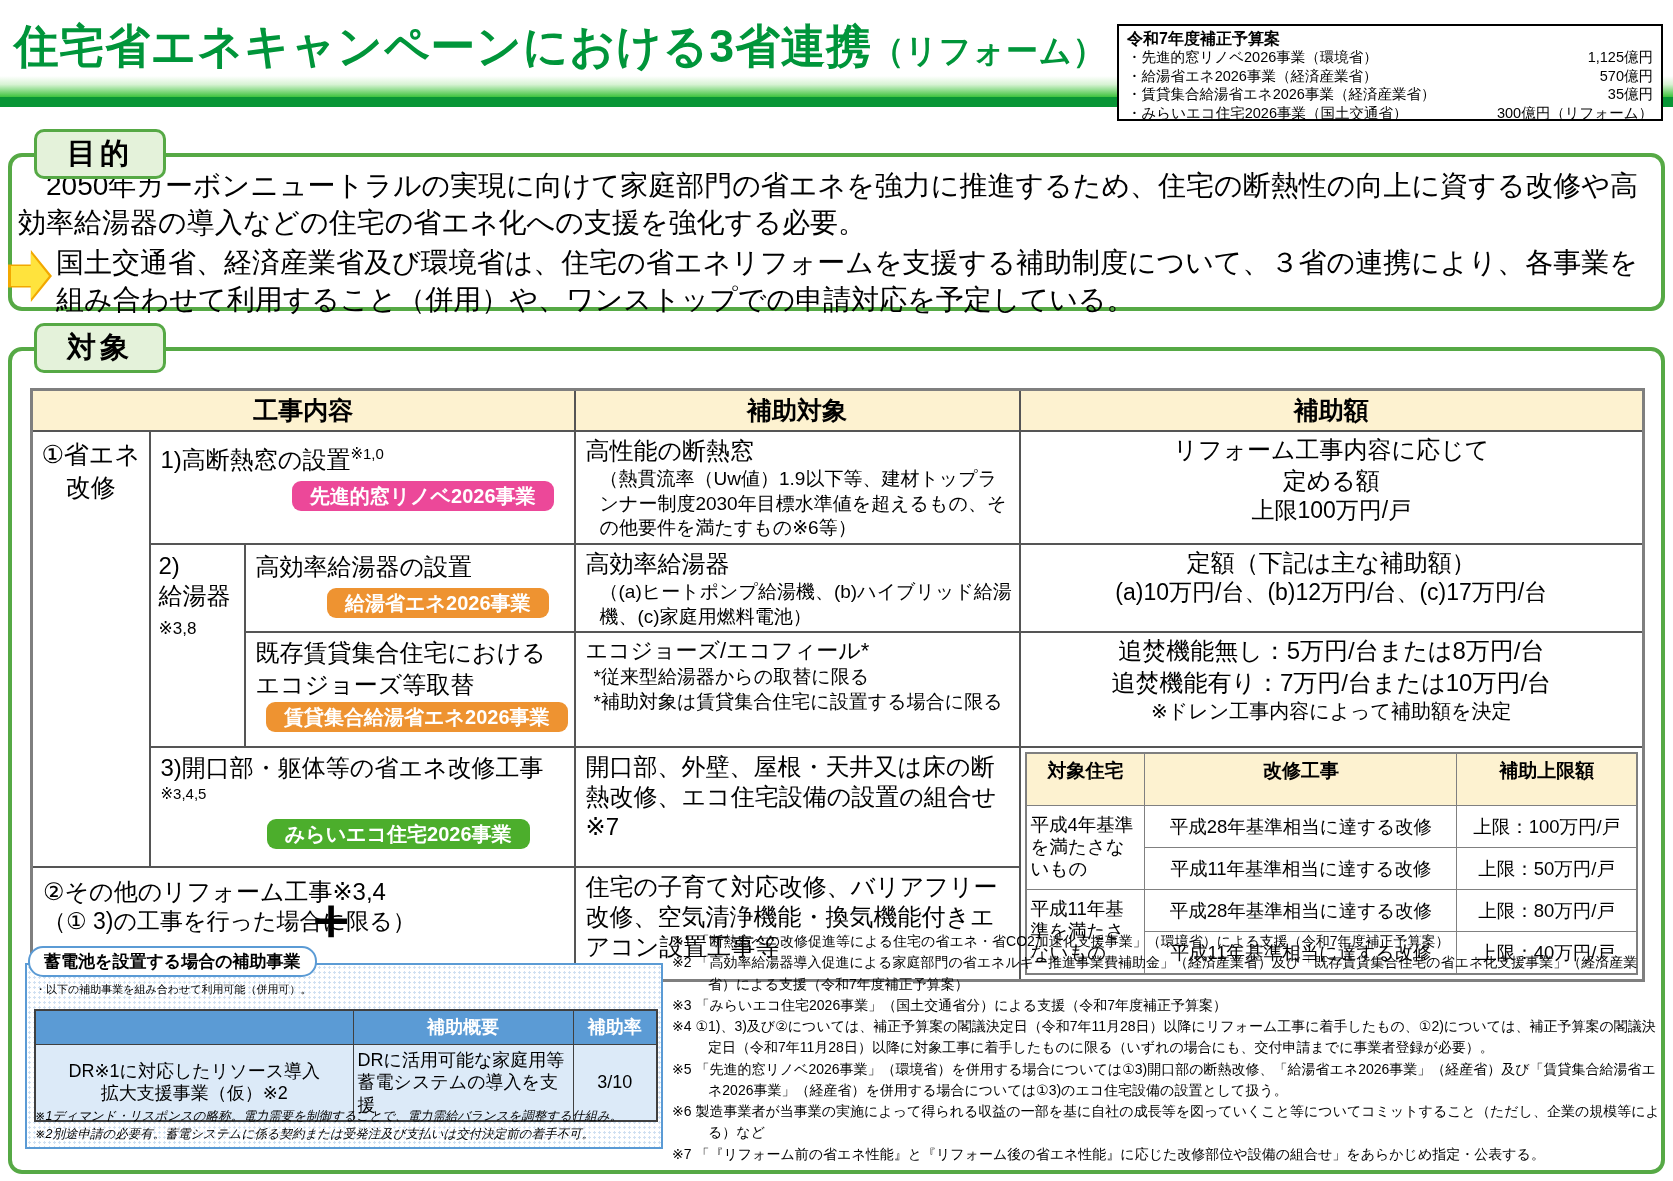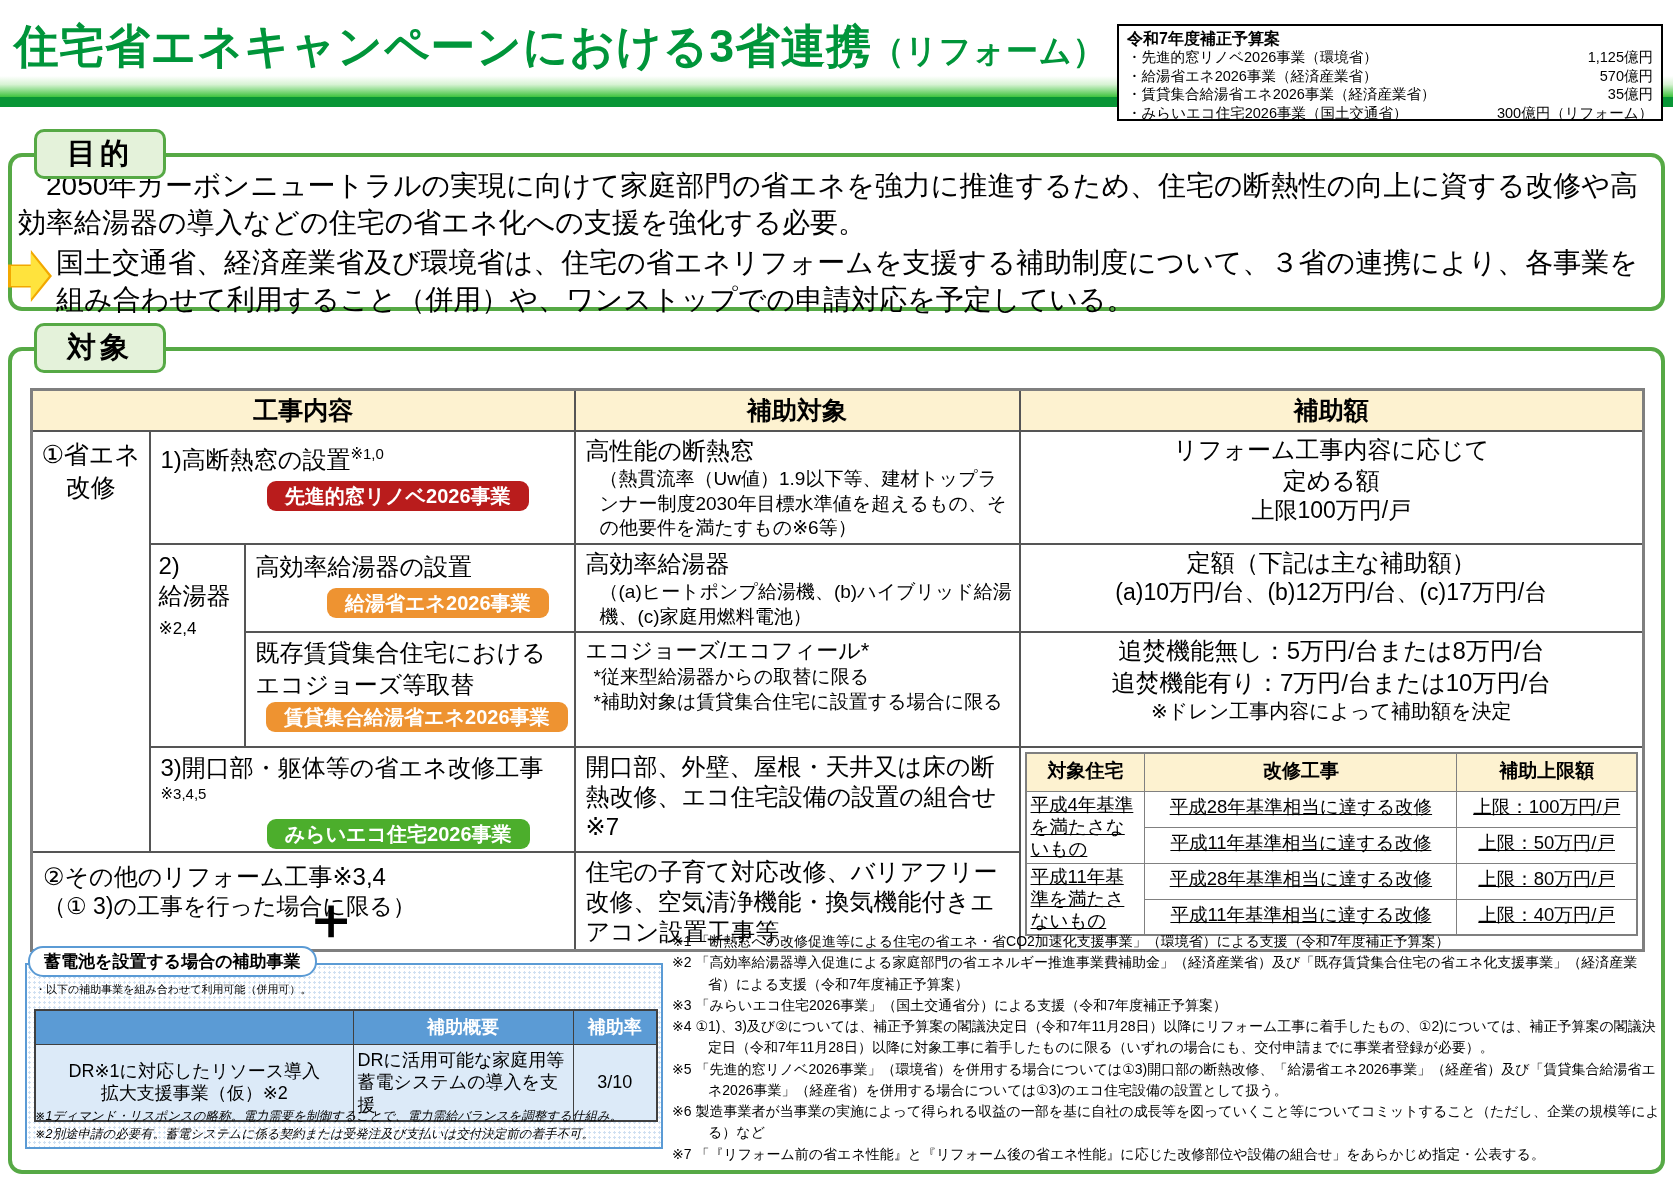--- a/index.html
+++ b/index.html
@@ -45,37 +45,37 @@
                 border:3px solid #7f7f7f; background:#fff; }
   .main-table th, .main-table td { border:2px solid #555; vertical-align:top; }
   .main-table th { background:#fdf2d0; font-size:25px; font-weight:bold; text-align:center; padding:3px 0; }
   .cell-cat { text-align:center; font-size:25px; padding-top:6px; vertical-align:middle; line-height:1.3; }
   .cell-no { font-size:24px; padding:6px 2px 0 8px; line-height:1.25; }
   .cell-no .ref { font-size:17px; }
   .cell-work { font-size:24px; padding:12px 4px 2px 10px; line-height:1.3; }
   .cell-work sup { font-size:15px; }
   .badge { display:block; width:max-content; color:#fff; font-weight:bold; font-size:20px;
            text-align:center; padding:3px 18px; border-radius:9px; line-height:1.2; }
-  .badge-blue { background:#b91c1c; margin:6px 41px 0 auto; }
+  .badge-blue { background:#ec4899; margin:6px 16px 0 auto; }
   .badge-orange { background:#ee9331; }
   .badge-green { background:#4cae2c; margin:4px 40px 0 auto; }
   .cell-target { font-size:24px; padding:4px 6px 2px 10px; line-height:1.25; }
   .cell-target .detail { font-size:19px; line-height:1.3; padding-left:14px; margin-top:1px; }
   .cell-target .star-note { font-size:19px; line-height:1.3; padding-left:8px; }
   .cell-amount { text-align:center; }
   .vc { display:flex; flex-direction:column; justify-content:center; height:100%; padding:2px 4px; }
   .amt-main { font-size:24px; line-height:1.3; }
   .amt-sub { font-size:23px; line-height:1.3; }
   .amt-note { font-size:20px; line-height:1.3; }
 
   .nested-cell { padding:4px; vertical-align:middle; }
   .limit-table { width:100%; height:100%; border:2px solid #7f7f7f; table-layout:fixed; }
   .limit-table th, .limit-table td { border:1.5px solid #808080; }
   .limit-table th { background:#fdf2d0; font-size:19px; font-weight:bold; text-align:center; padding:4px 0; }
-  .limit-table td { font-size:18.5px; padding:2px 4px;text-decoration:underline; }
+  .limit-table td { font-size:18.5px; padding:8px 4px; }
   .lt-housing { line-height:1.18; vertical-align:middle; }
   .lt-work { text-align:center; vertical-align:middle; }
   .lt-limit { text-align:center; vertical-align:middle; }
 
   
   .plus-symbol { position:absolute; left:302px; top:880px; font-size:58px; font-weight:bold; z-index:4; }
   .battery-box { position:absolute; left:25px; top:963px; width:638px; height:186px;
                  border:2px solid #5b9bd5; background-color:#fff;
                  background-image:radial-gradient(#cfe0f2 1.1px, transparent 1.1px);
                  background-size:5px 5px; z-index:3; }
@@ -168,21 +168,21 @@
           <div class="amt-main">リフォーム工事内容に応じて</div>
           <div class="amt-main">定める額</div>
           <div class="amt-sub">上限100万円/戸</div>
         </div>
       </td>
     </tr>
     <tr style="height:88px">
       <td rowspan="2" class="cell-no">
         <span>2)</span><br>
         <span>給湯器</span><br>
-        <span class="ref">※2,4</span>
+        <span class="ref">※3,8</span>
       </td>
       <td class="cell-work" style="padding-top:6px">
         <span>高効率給湯器の設置</span>
         <span class="badge badge-orange" style="margin:6px 21px 0 auto">給湯省エネ2026事業</span>
       </td>
       <td class="cell-target">
         <div>高効率給湯器</div>
         <div class="detail">（(a)ヒートポンプ給湯機、(b)ハイブリッド給湯機、(c)家庭用燃料電池）</div>
       </td>
       <td class="cell-amount">
@@ -219,21 +219,21 @@
         <div>開口部、外壁、屋根・天井又は床の断熱改修、エコ住宅設備の設置の組合せ※7</div>
       </td>
       <td rowspan="2" class="nested-cell">
         <table class="limit-table">
           <colgroup>
                 <col style="width:118px">
                 <col style="width:308px">
                 <col style="width:178px">
               </colgroup>
           <tbody>
-                <tr style="height:38px">
+                <tr style="height:52px">
             <th>対象住宅</th>
             <th>改修工事</th>
             <th>補助上限額</th>
           </tr>
           <tr style="height:36px">
             <td rowspan="2" class="lt-housing">平成4年基準を満たさないもの</td>
             <td class="lt-work">平成28年基準相当に達する改修</td>
             <td class="lt-limit">上限：100万円/戸</td>
           </tr>
           <tr style="height:36px">

